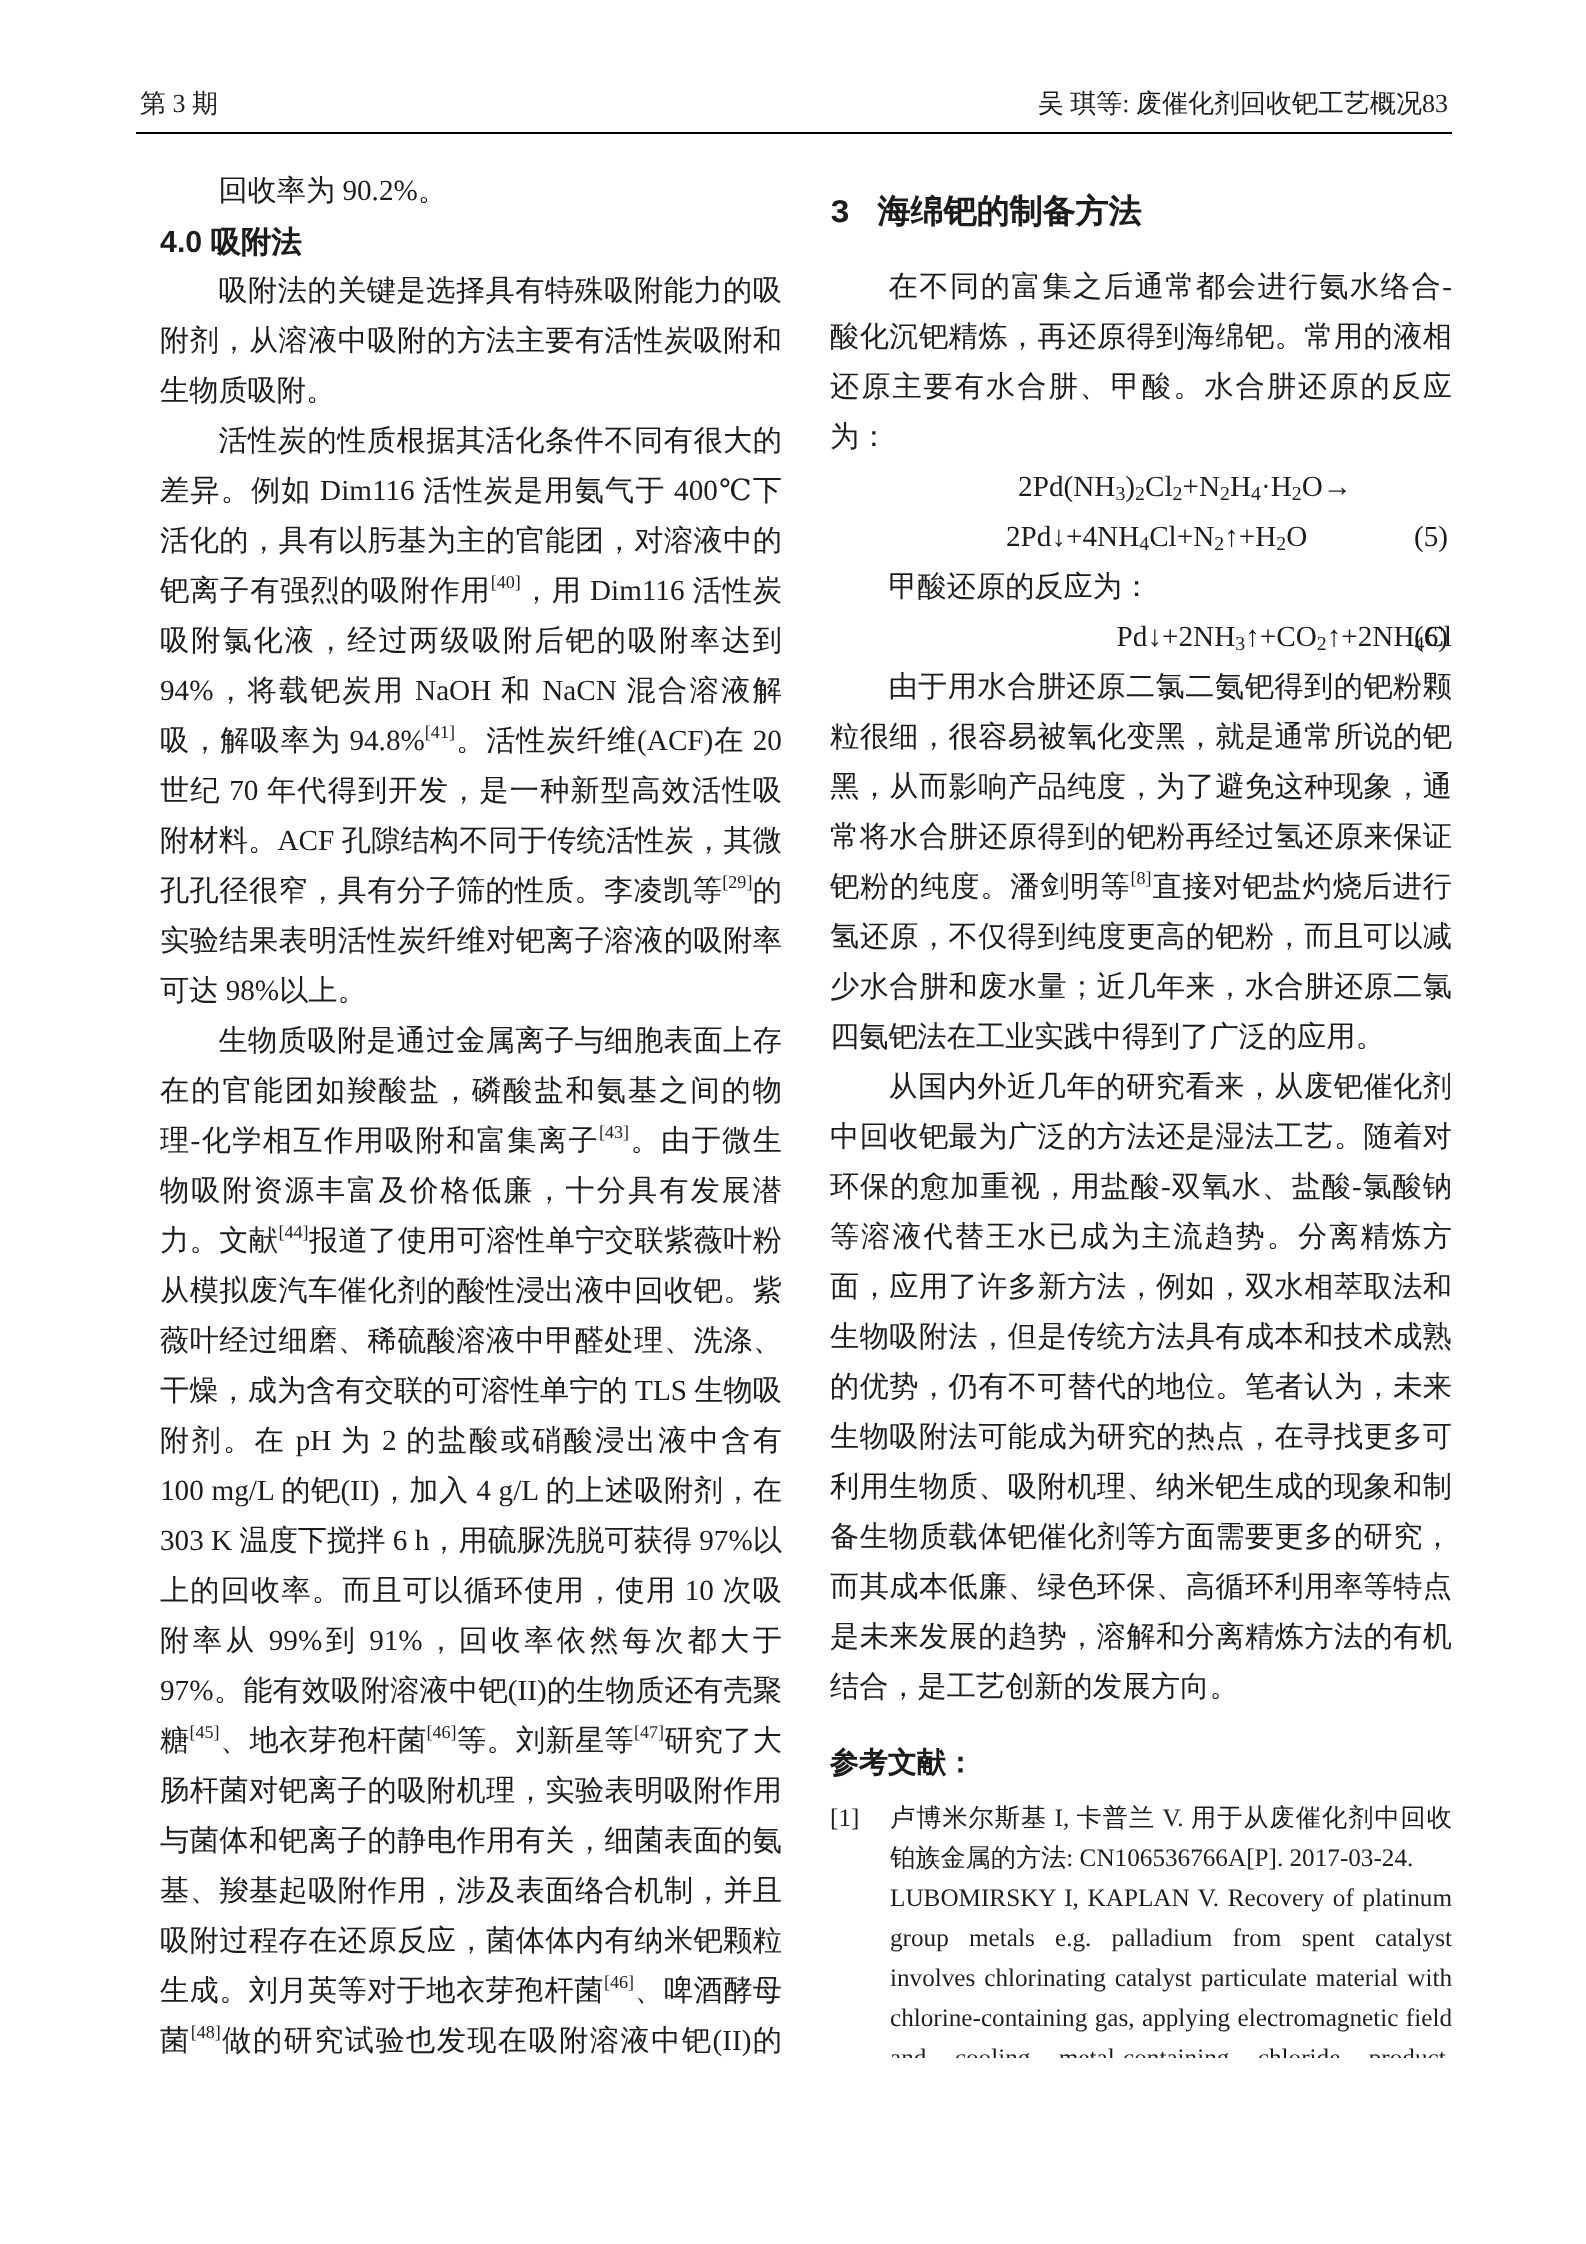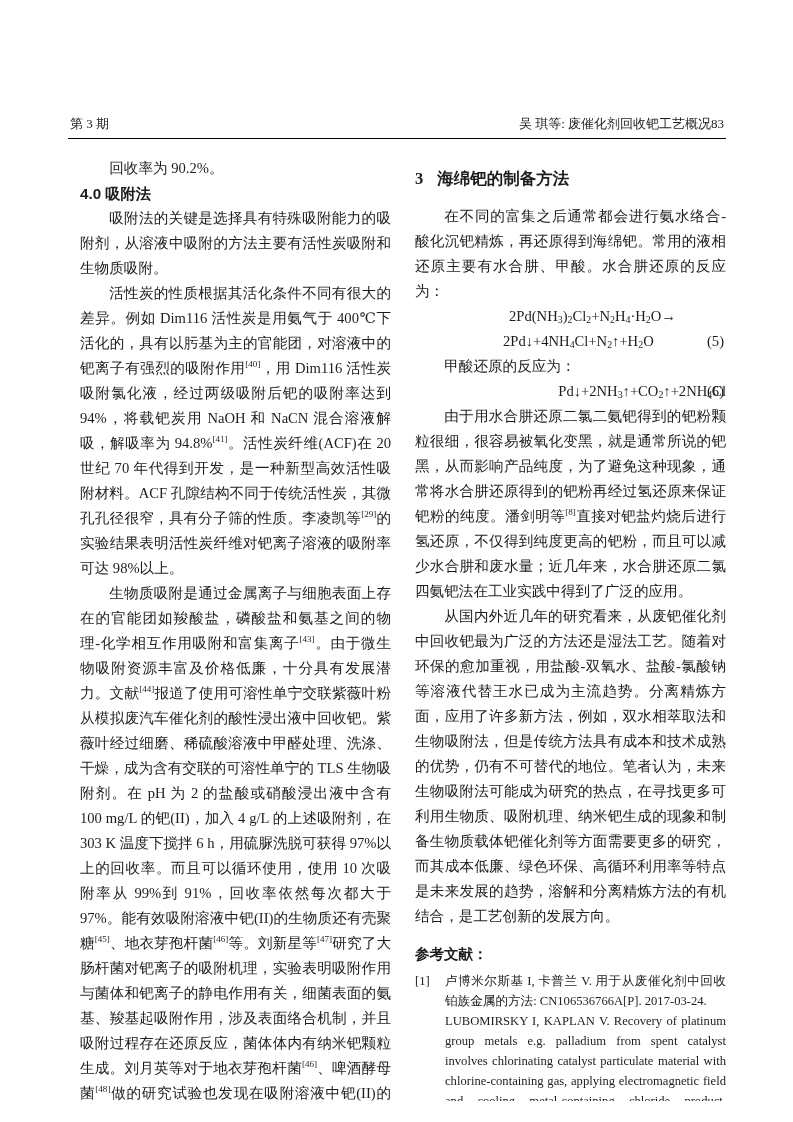--- a/index.html
+++ b/index.html
@@ -6,21 +6,21 @@
   html, body { background: #ffffff; }
   body {
     width: 793px; height: 1122px;
     position: relative;
     font-family: "Liberation Serif", "DejaVu Serif", serif;
     color: #1c1c1c;
     overflow: hidden;
   }
   .page {
     position: absolute; inset: 0;
-    padding: 116px 67px 40px 68px;
+    padding: 44px 67px 40px 68px;
     background: #ffffff;
   }
   .page-header {
     display: flex; justify-content: space-between; align-items: baseline;
     font-size: 13px; line-height: 16px;
     padding: 0 2px 6px 2px;
     border-bottom: 1.6px solid #000000;
   }
   .page-header .center { text-align: right; flex: 1; }
   .columns {
@@ -31,21 +31,21 @@
   .col-left { width: 318px; }
   .col-right { width: 318px; }
   p.body-par { text-indent: 2em; text-align: justify; }
   .carryover { text-indent: 0; }
   .subsection-heading {
     font-weight: bold; font-size: 15.2px; line-height: 25px;
     font-family: "Liberation Sans", "DejaVu Sans", sans-serif;
   }
   .section-heading {
     font-weight: bold; font-size: 16.5px; line-height: 26px;
-    font-family: Liberation Serif, serif;
+    font-family: Liberation Mono, monospace;
     margin: 10px 0 12px 0;
   }
   .section-heading .sec-num { margin-right: 14px; }
   .eq-line1 { padding-left: 44px; line-height: 25px; text-align: center; }
   .eq-line1.eq6 { padding-left: 66px; }
   .eq-line2 { padding-left: 88px; line-height: 25px; text-align: left; position: relative; }
   .eq-line2.eq6 { padding-left: 96px; text-align: right; }
   .eq-num { position: absolute; right: 2px; }
   .formic-lead { text-indent: 1em; text-align: left; }
   sup { font-size: 0.62em; line-height: 0; vertical-align: super; }

